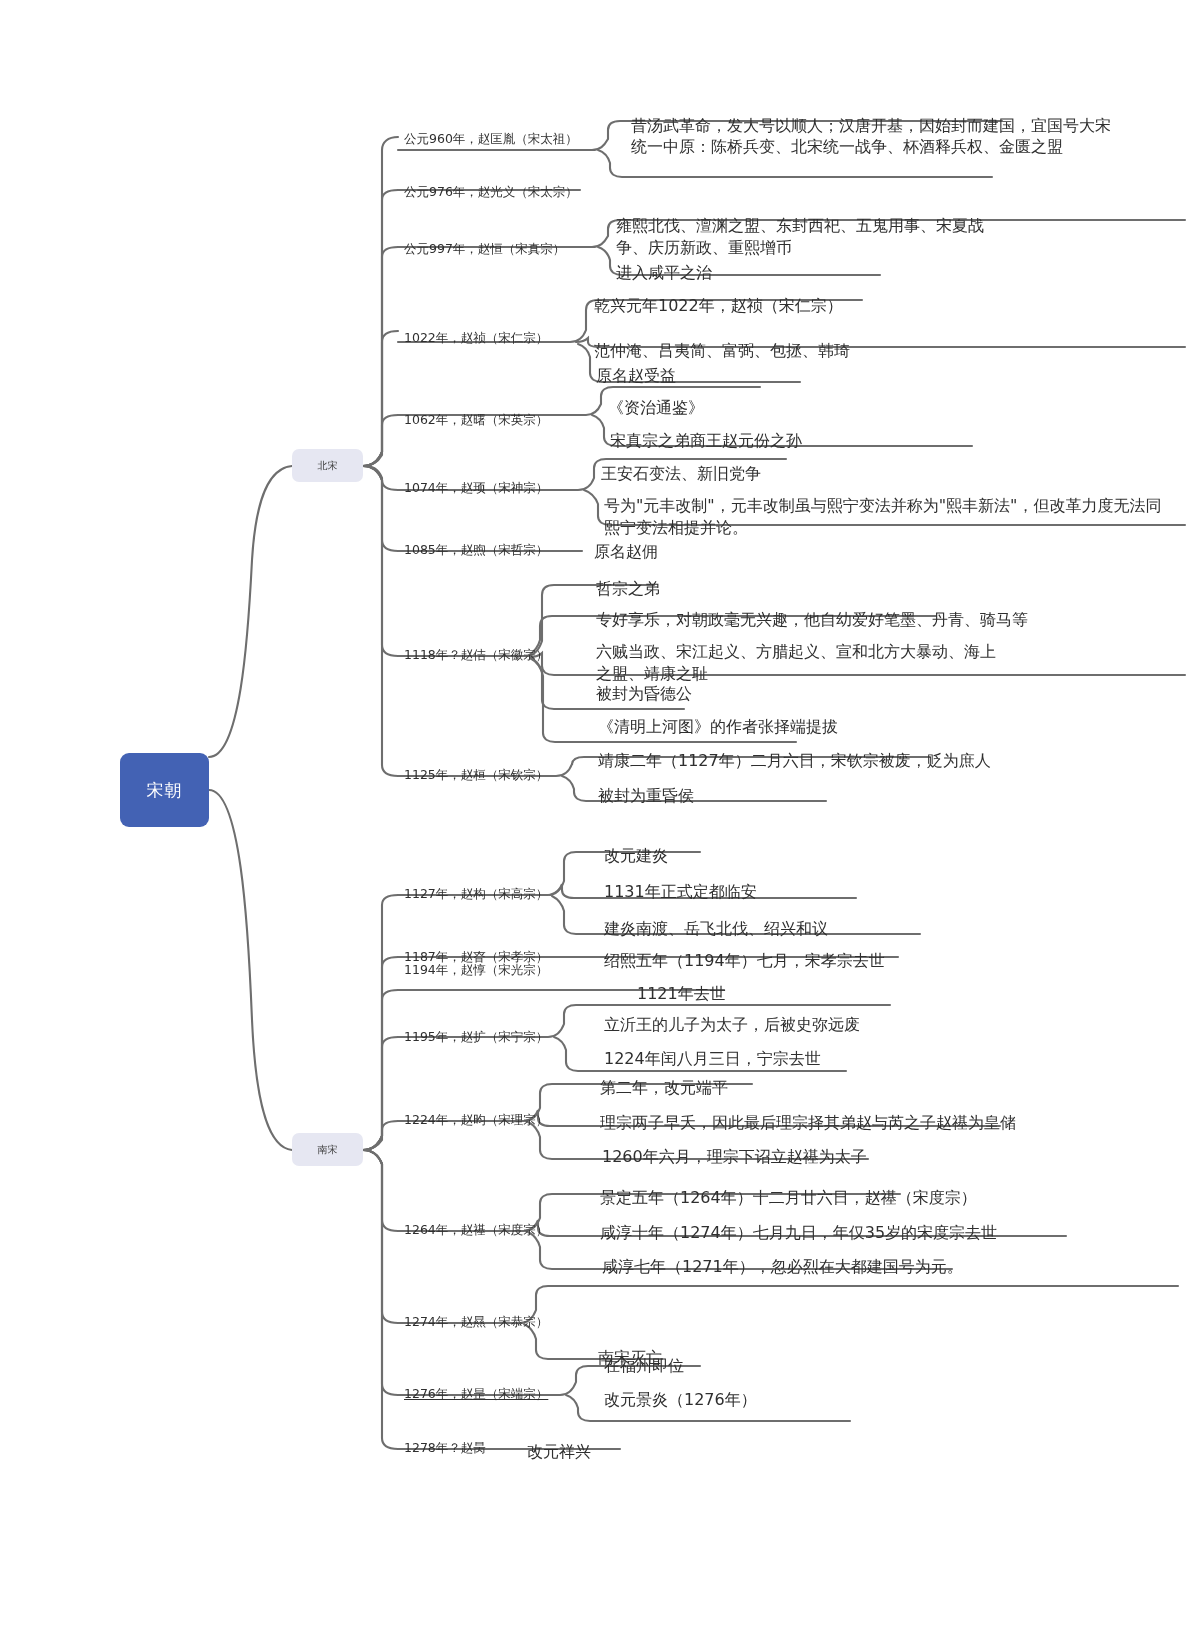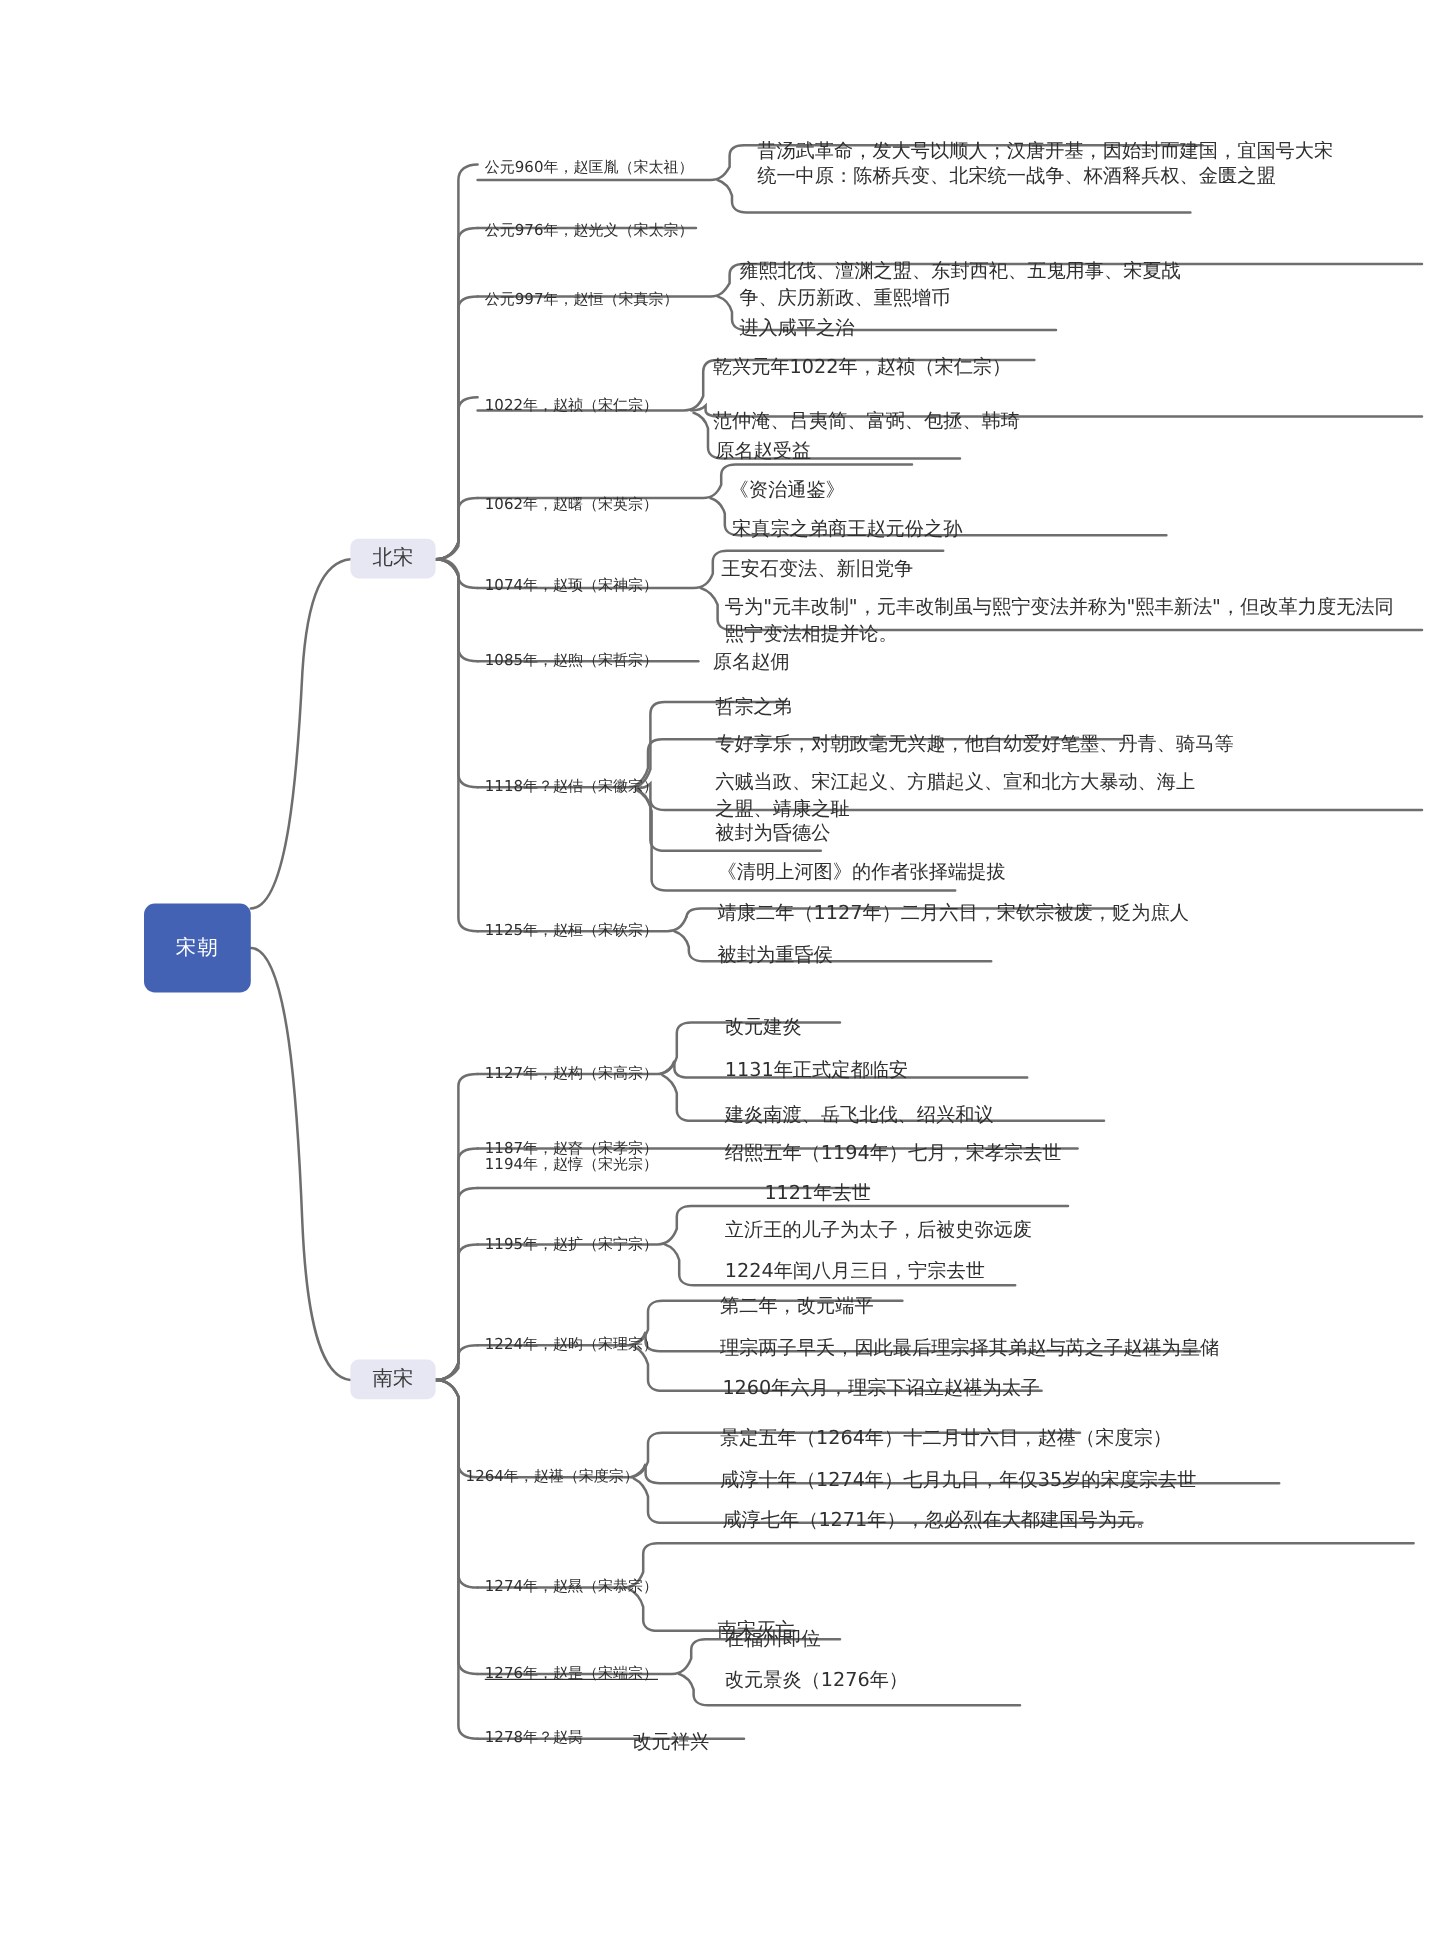--- a/index.html
+++ b/index.html
@@ -12,21 +12,21 @@
   svg.links{position:absolute;left:0;top:0;width:1193px;height:1633px;pointer-events:none;}
   .node{position:absolute;white-space:pre;line-height:1.35;}
 
   .root{
     background:#4362b4;color:#ffffff;border-radius:9px;
     font-size:17px;display:flex;align-items:center;justify-content:center;
     letter-spacing:1px;
   }
   .branch{
     background:#e6e7f2;color:#3a3a3a;border-radius:7px;
-    font-size:17px;display:flex;align-items:center;justify-content:center;
+    font-size:10px;display:flex;align-items:center;justify-content:center;
   }
   .lvl3{font-size:12.5px;color:#2f2f2f;}
   .lvl4{font-size:16px;color:#2f2f2f;}
   .lvl4.wrap{white-space:normal;}
 </style>
 </head>
 <body>
 
 <div id="mindmap">
   <svg class="links" viewBox="0 0 1193 1633">
@@ -176,21 +176,21 @@
 
   <div class="node lvl3" style="left:404px;top:1029px;">1195年，赵扩（宋宁宗）</div>
   <div class="node lvl4" style="left:604px;top:1014px;">立沂王的儿子为太子，后被史弥远废</div>
   <div class="node lvl4" style="left:604px;top:1048px;">1224年闰八月三日，宁宗去世</div>
 
   <div class="node lvl3" style="left:404px;top:1112px;">1224年，赵昀（宋理宗）</div>
   <div class="node lvl4" style="left:600px;top:1077px;">第二年，改元端平</div>
   <div class="node lvl4" style="left:600px;top:1112px;">理宗两子早夭，因此最后理宗择其弟赵与芮之子赵禥为皇储</div>
   <div class="node lvl4" style="left:602px;top:1146px;">1260年六月，理宗下诏立赵禥为太子</div>
 
-  <div class="node lvl3" style="left:388px;top:1222px;">1264年，赵禥（宋度宗）</div>
+  <div class="node lvl3" style="left:404px;top:1222px;">1264年，赵禥（宋度宗）</div>
   <div class="node lvl4" style="left:600px;top:1187px;">景定五年（1264年）十二月廿六日，赵禥（宋度宗）</div>
   <div class="node lvl4" style="left:600px;top:1222px;">咸淳十年（1274年）七月九日，年仅35岁的宋度宗去世</div>
   <div class="node lvl4" style="left:602px;top:1256px;">咸淳七年（1271年），忽必烈在大都建国号为元。</div>
 
   <div class="node lvl3" style="left:404px;top:1314px;">1274年，赵㬎（宋恭宗）</div>
   <div class="node lvl4" style="left:598px;top:1347px;">南宋灭亡</div>
 
   <div class="node lvl3" style="left:404px;top:1386px;text-decoration:underline;">1276年，赵昰（宋端宗）</div>
   <div class="node lvl4" style="left:604px;top:1355px;">在福州即位</div>
   <div class="node lvl4" style="left:604px;top:1389px;">改元景炎（1276年）</div>

